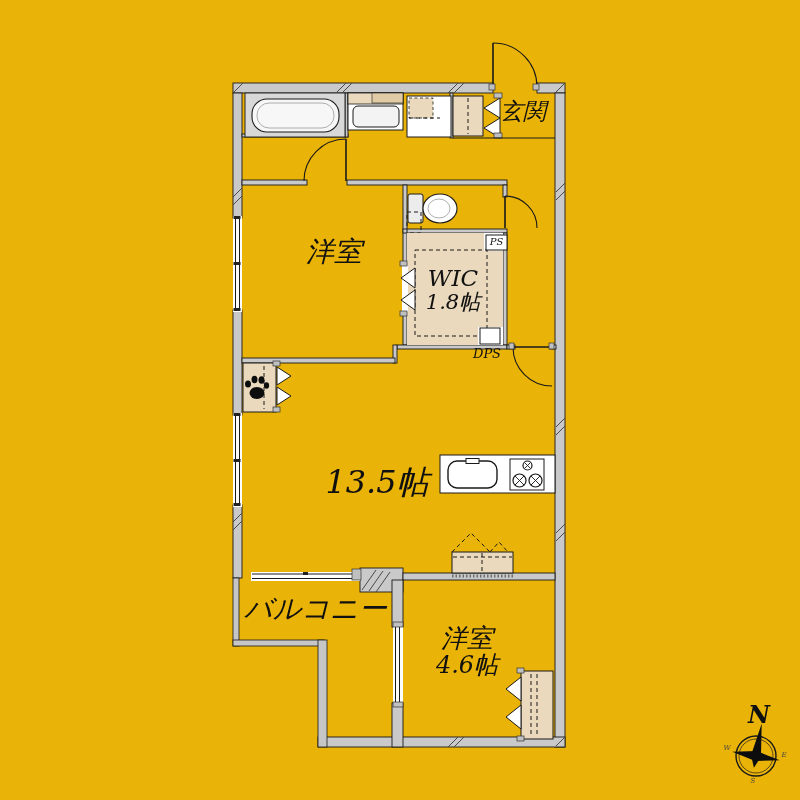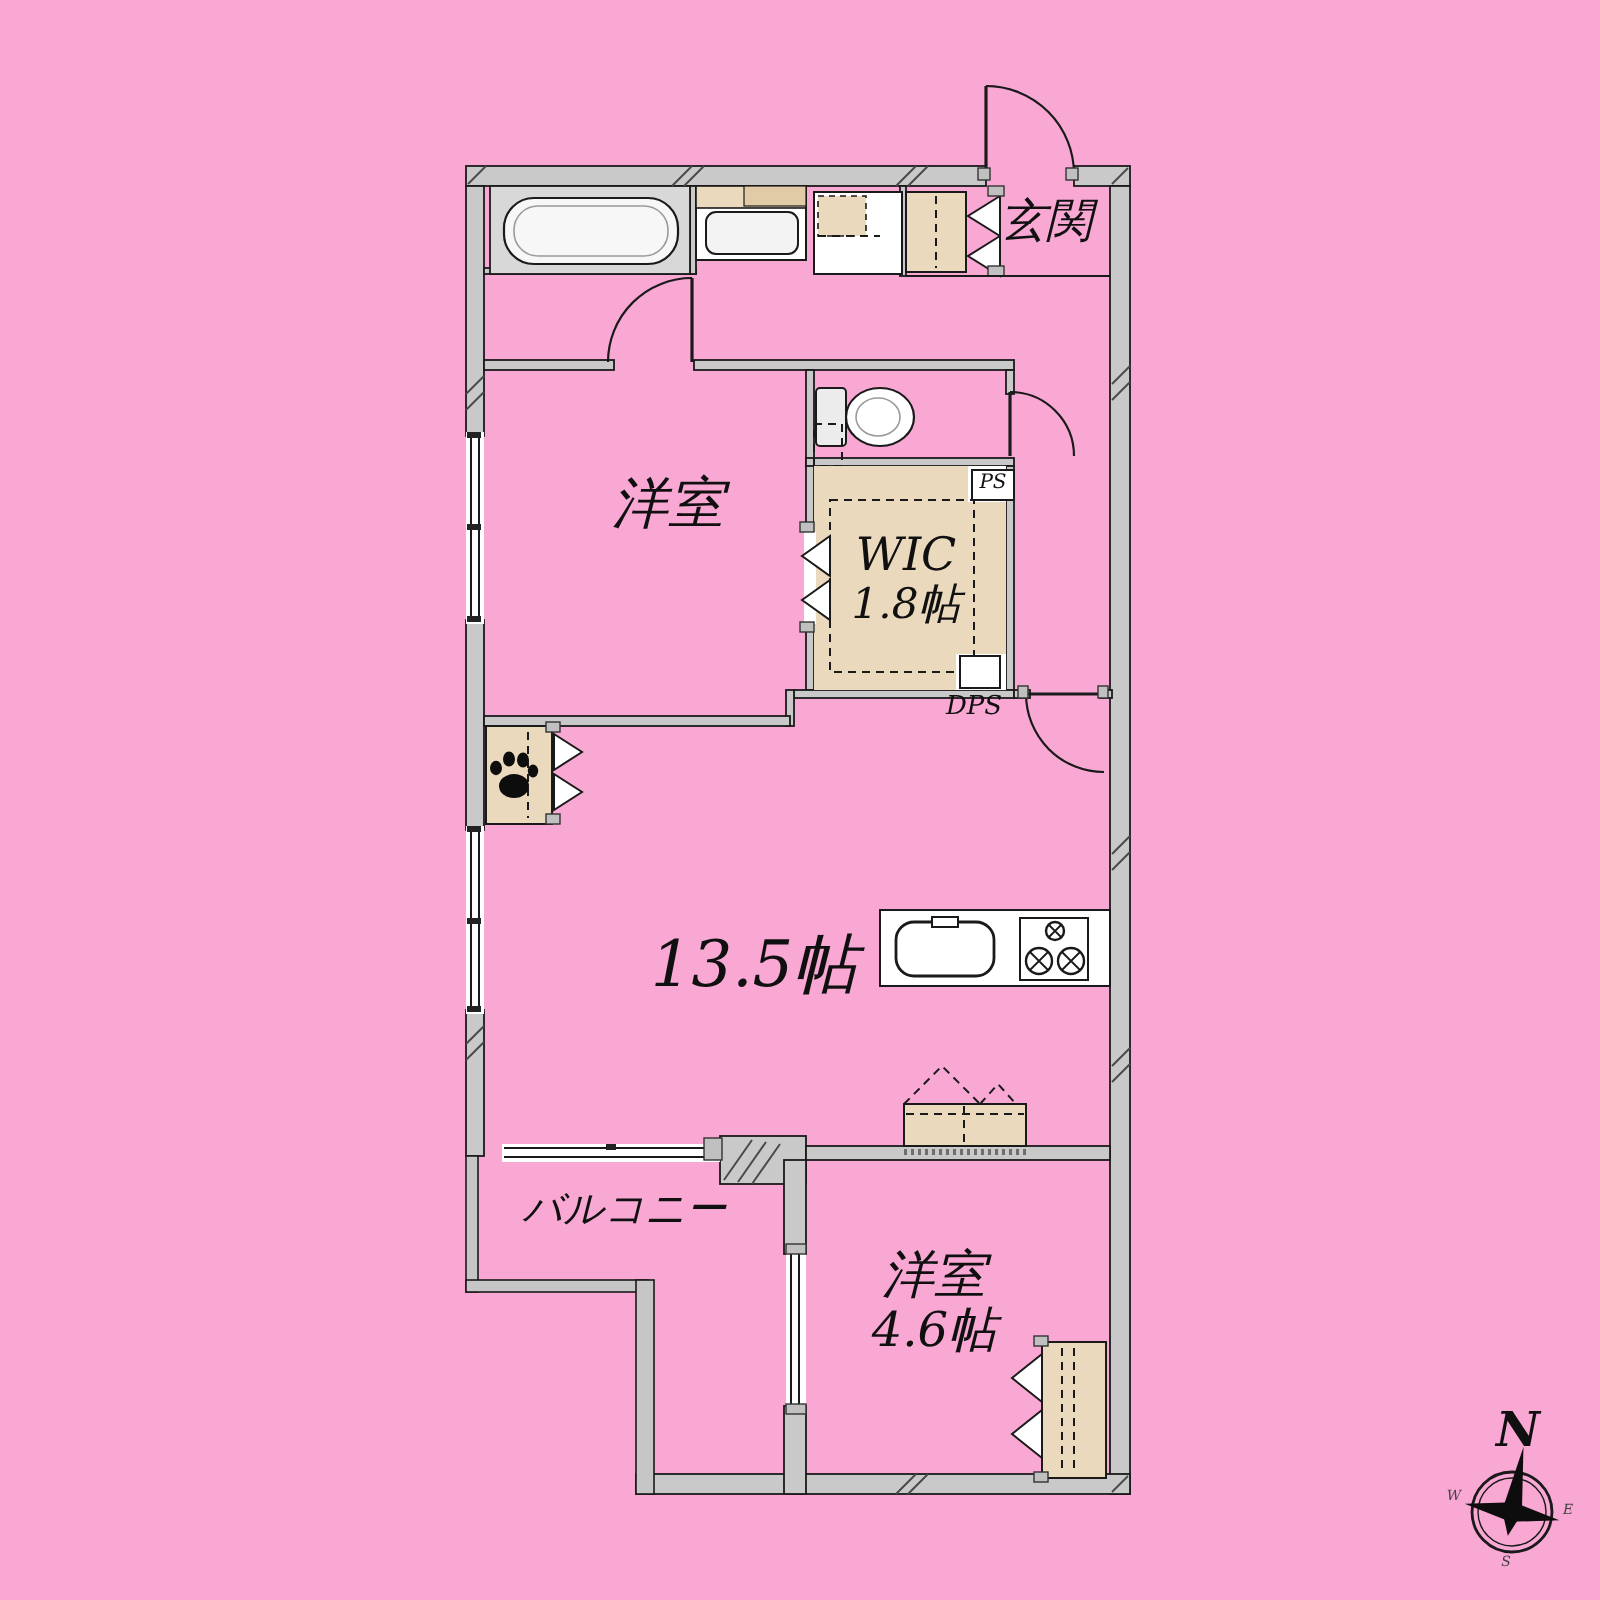--- a/index.html
+++ b/index.html
@@ -1,16 +1,16 @@
 <!DOCTYPE html>
 <html><head>
 <meta charset="utf-8">
 <style>
   html,body{margin:0;padding:0;background:#ffffff;}
-  #canvas{position:relative;width:800px;height:800px;background:#f9a8d4;overflow:hidden;
+  #canvas{position:relative;width:800px;height:800px;background:#eab308;overflow:hidden;
           font-family:"DejaVu Serif","Liberation Serif",serif;}
   #plan-svg{position:absolute;left:0;top:0;}
   .lbl{position:absolute;font-family:"DejaVu Serif","Liberation Serif",serif;
        font-style:italic;color:#101010;text-align:center;line-height:1.05;white-space:nowrap;}
   .wall{fill:#c9c9c9;stroke:#1a1a1a;stroke-width:0.9;}
   .bwall{fill:#c6c6c6;stroke:#1a1a1a;stroke-width:0.8;}
   .fix{fill:#ffffff;stroke:#1a1a1a;stroke-width:1;}
   .beige{fill:#ead9bc;stroke:#1a1a1a;stroke-width:1;}
   .dash{fill:none;stroke:#1a1a1a;stroke-width:1;stroke-dasharray:4 3;}
   .arc{fill:none;stroke:#1a1a1a;stroke-width:1.1;}
@@ -261,21 +261,21 @@
   <div class="lbl" style="left:284px;top:237px;width:100px;font-size:28px;">洋室</div>
 
   <div class="lbl" style="left:413px;top:266px;width:80px;font-size:23px;">WIC</div>
   <div class="lbl" style="left:413px;top:291px;width:80px;font-size:21px;font-style:italic;">1.8帖</div>
 
   <div class="lbl" style="left:487px;top:237px;width:19px;font-size:10px;">PS</div>
   <div class="lbl" style="left:464px;top:347px;width:46px;font-size:13px;">DPS</div>
 
   <div class="lbl" style="left:322px;top:466px;width:110px;font-size:32px;">13.5帖</div>
 
-  <div class="lbl" style="left:244px;top:594px;width:136px;font-size:20px;">バルコニー</div>
+  <div class="lbl" style="left:244px;top:594px;width:136px;font-size:28px;">バルコニー</div>
 
   <div class="lbl" style="left:412px;top:625px;width:110px;font-size:26px;">洋室</div>
   <div class="lbl" style="left:412px;top:653px;width:110px;font-size:24px;">4.6帖</div>
 
   <div class="lbl" style="left:742px;top:702px;width:34px;font-size:24px;font-weight:bold;">N</div>
   <div class="lbl" style="left:722px;top:745px;width:10px;font-size:7px;color:#444;">W</div>
   <div class="lbl" style="left:779px;top:752px;width:10px;font-size:7px;color:#444;">E</div>
   <div class="lbl" style="left:748px;top:778px;width:10px;font-size:7px;color:#444;">S</div>
 </div>
 

